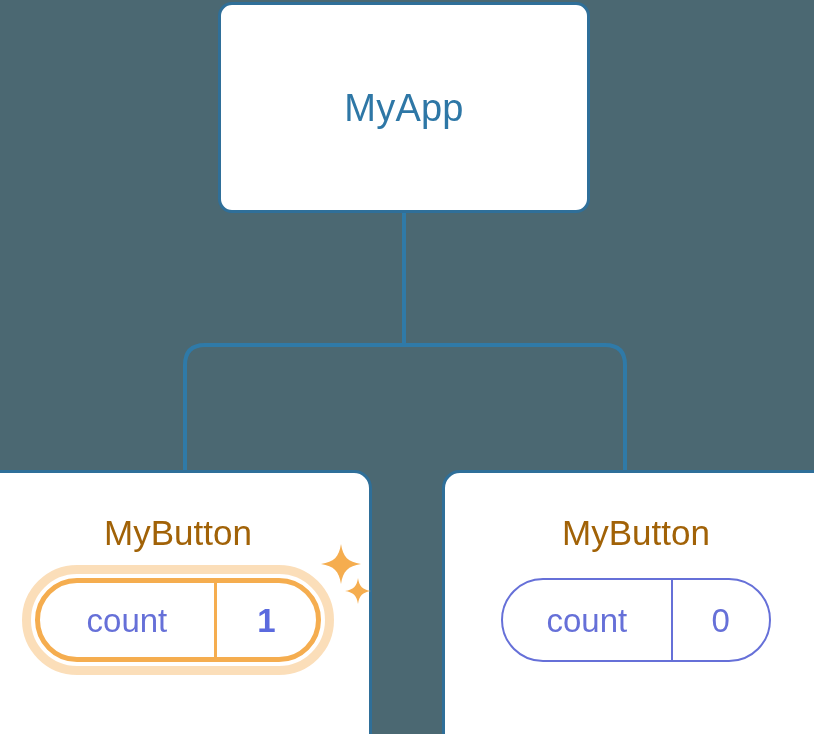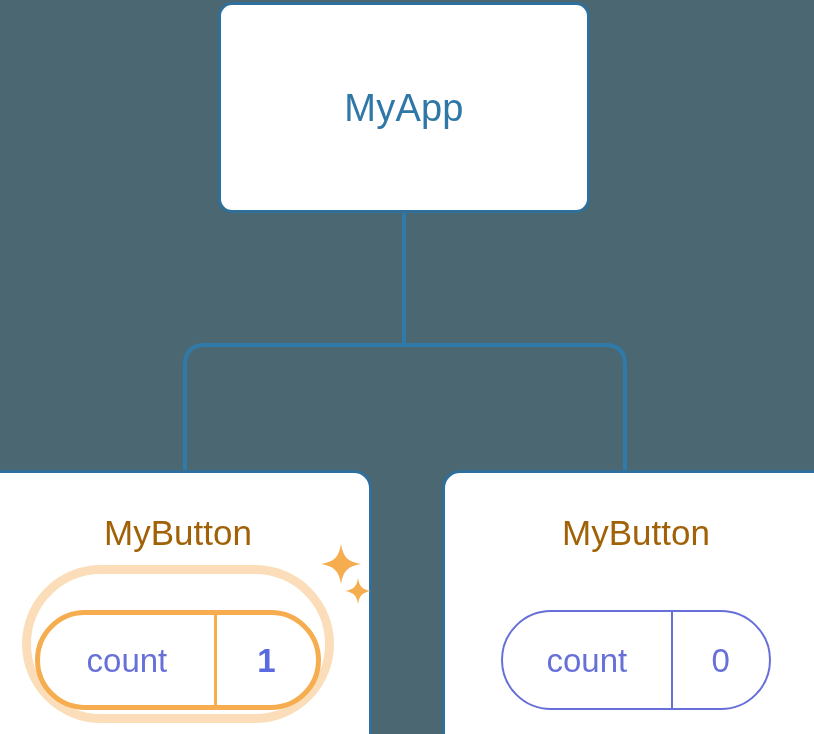--- a/index.html
+++ b/index.html
@@ -96,26 +96,25 @@
     margin-top: 28px;
     display: flex;
     align-items: center;
     justify-content: center;
   }
 
   .pill {
     position: relative;
     display: flex;
     align-items: stretch;
-    height: 100px;
+    height: 84px;
     border-radius: 999px;
     background: #ffffff;
     box-sizing: border-box;
     z-index: 2;
-    margin-top: 32px;
   }
 
   
   .pill.plain {
     width: 270px;
     border: 2px solid #6670d8;
   }
   .pill.plain .pill-divider {
     background: #6670d8;
     width: 2px;

